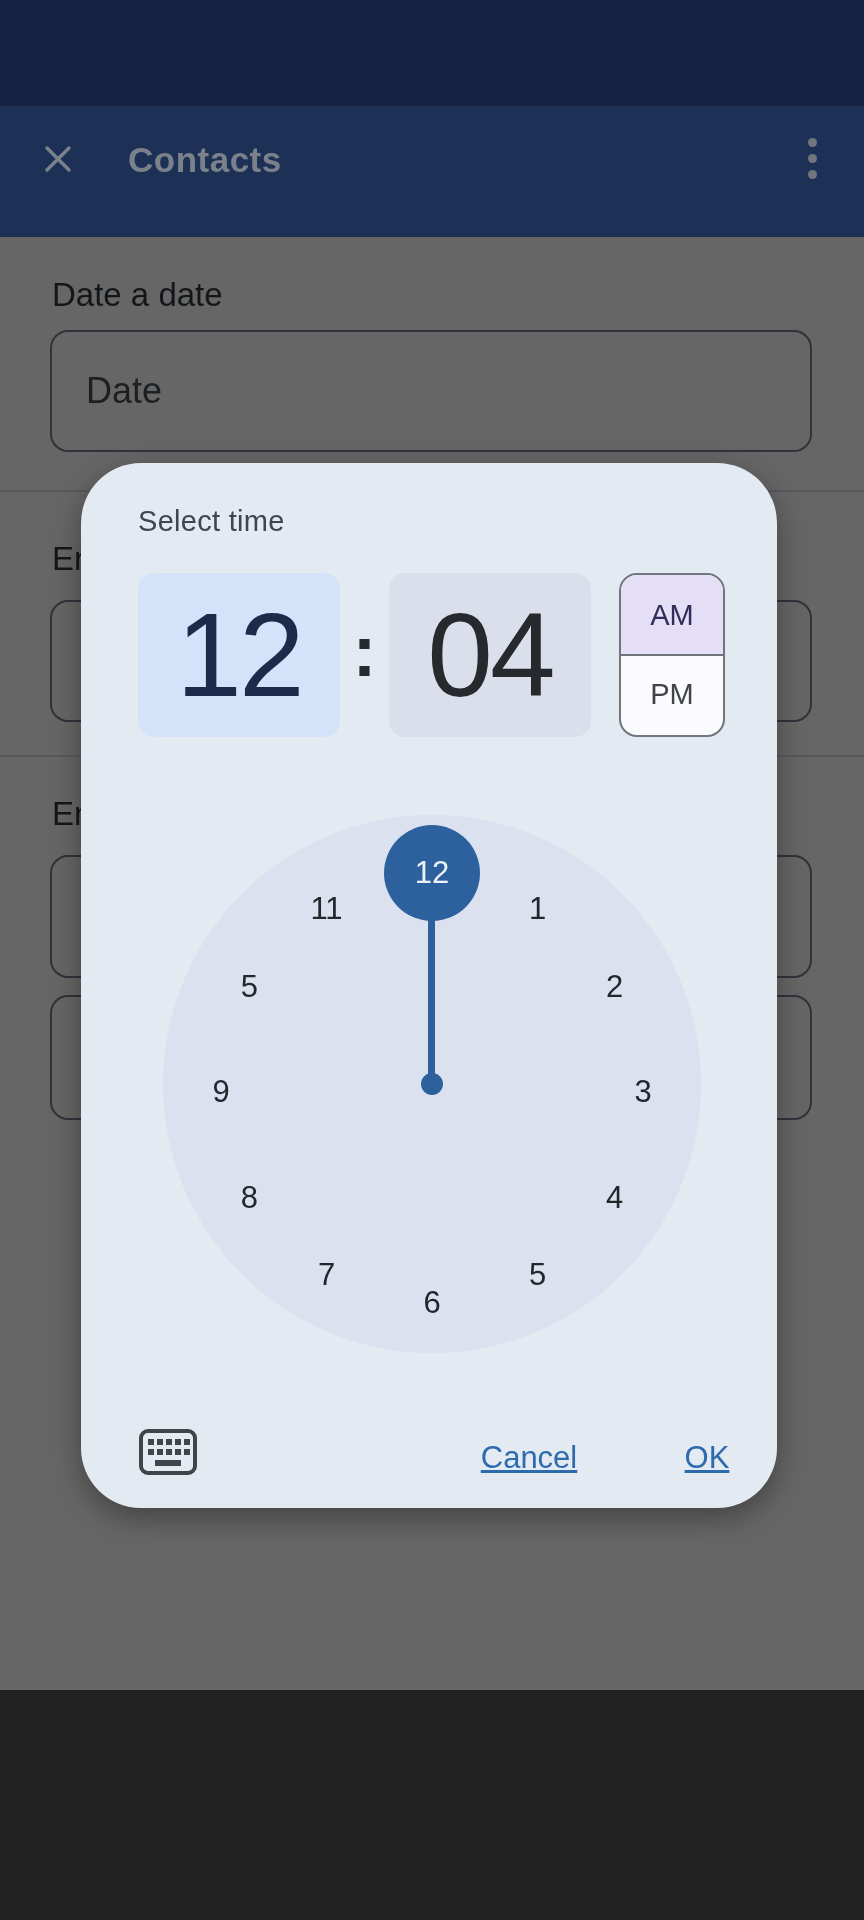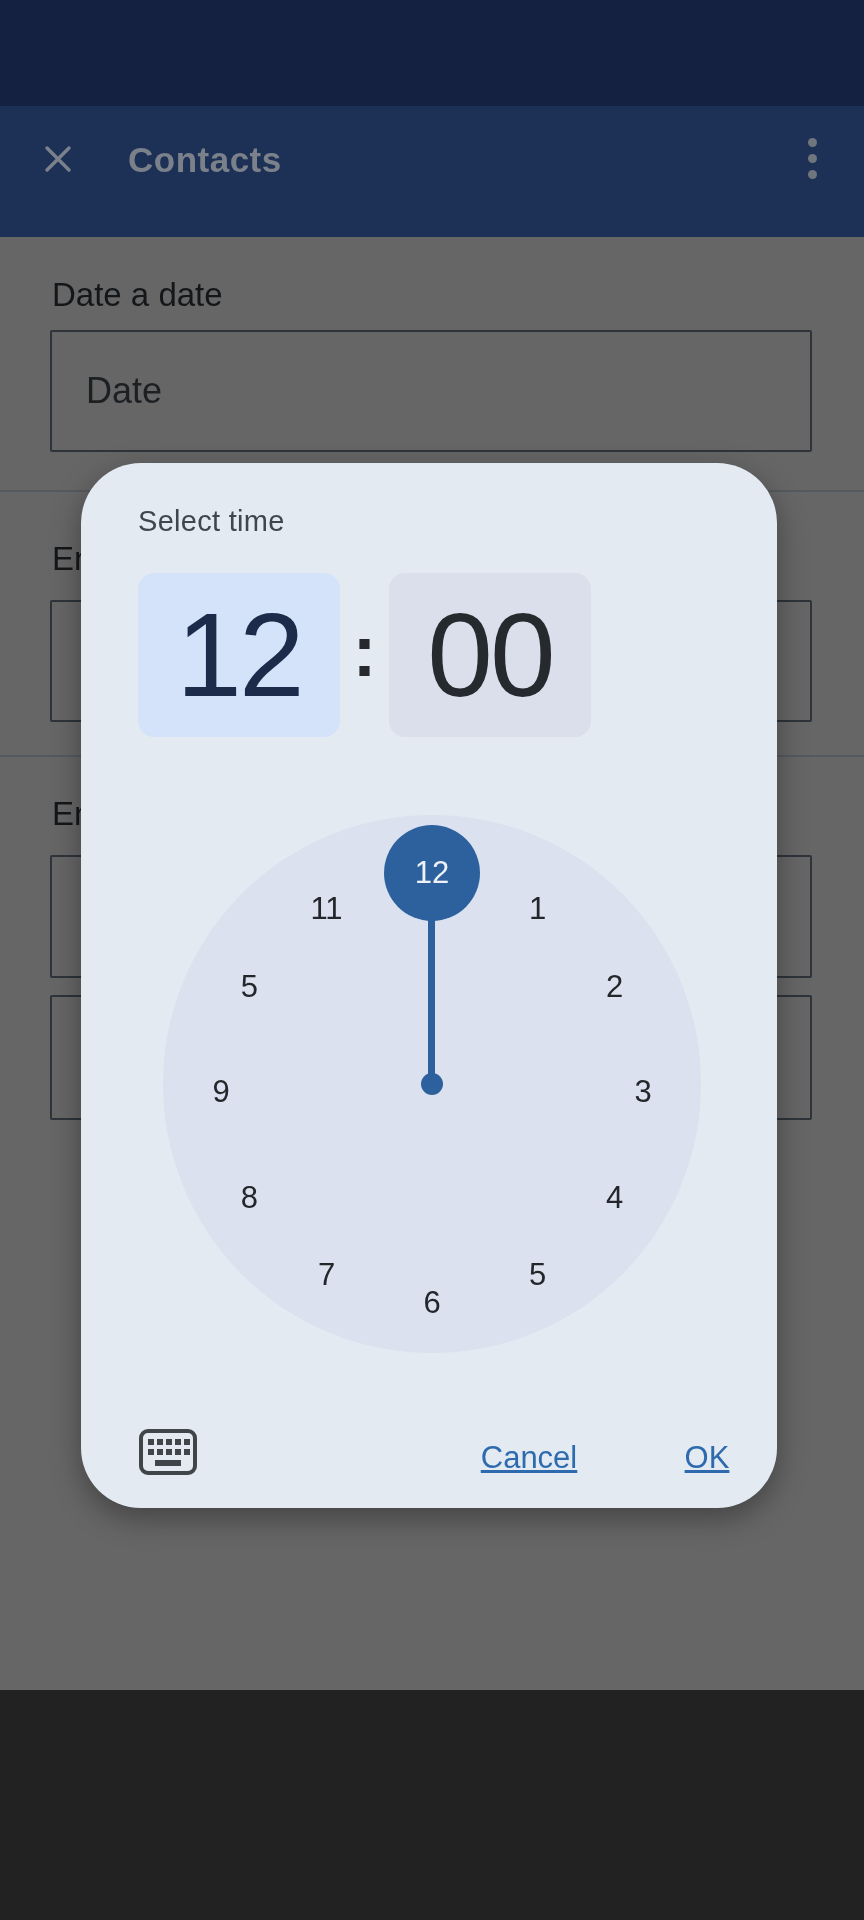--- a/index.html
+++ b/index.html
@@ -10,21 +10,21 @@
   #status-bar{position:absolute;left:0;top:0;width:864px;height:106px;background:#152140;}
   #app-bar{position:absolute;left:0;top:106px;width:864px;height:131px;background:#1d3056;}
   #close-x{position:absolute;left:40px;top:36px;width:36px;height:36px;color:#7b818a;font-size:40px;line-height:36px;text-align:center;}
   #app-title{position:absolute;left:128px;top:34px;font-size:35px;font-weight:600;color:#7b818a;letter-spacing:.5px;}
   #kebab{position:absolute;right:40px;top:30px;width:24px;height:48px;}
   #kebab i{position:absolute;left:8px;width:9px;height:9px;border-radius:50%;background:#70767e;}
   #kebab i:nth-child(1){top:2px}#kebab i:nth-child(2){top:18px}#kebab i:nth-child(3){top:34px}
 
   
   .form-label{position:absolute;left:52px;font-size:33px;color:#14171a;}
-  .form-input{position:absolute;left:50px;width:762px;border:2px solid #2e343a;border-radius:2px;background:transparent;}
+  .form-input{position:absolute;left:50px;width:762px;border:2px solid #2e343a;border-radius:18px;background:transparent;}
   .form-input .ph{position:absolute;left:34px;top:50%;transform:translateY(-50%);font-size:36px;color:#1d2023;}
   .divider{position:absolute;left:0;width:864px;height:2px;background:#545a5e;}
 
   
   #dialog{position:absolute;left:81px;top:463px;width:696px;height:1045px;background:#e3eaf2;border-radius:60px;box-shadow:0 10px 30px rgba(0,0,0,.35);}
   #dialog-title{position:absolute;left:57px;top:42px;font-size:29px;font-weight:500;color:#404650;letter-spacing:.3px;}
   .time-cell{position:absolute;top:110px;width:202px;height:164px;border-radius:16px;text-align:center;line-height:164px;font-size:118px;letter-spacing:-3px;color:#26292e;}
   #hour-cell{left:57px;background:#d4e3f9;color:#1c2b4a;}
   #minute-cell{left:308px;background:#dadfeb;}
   #time-colon{position:absolute;left:259px;top:110px;width:49px;height:164px;line-height:156px;text-align:center;font-size:72px;font-weight:700;color:#26292e;}
@@ -85,22 +85,26 @@
 
   <div class="form-label" style="top:795px;">En</div>
   <div class="form-input" style="top:855px;height:123px;"></div>
   <div class="form-input" style="top:995px;height:125px;"></div>
 
   <div id="dialog">
     <div id="dialog-title">Select time</div>
 
     <div id="hour-cell" class="time-cell">12</div>
     <div id="time-colon">:</div>
-    <div id="minute-cell" class="time-cell">00</div>
+    <div id="minute-cell" class="time-cell">04</div>
 
+    <div id="ampm">
+      <div id="am-seg" class="ampm-seg">AM</div>
+      <div id="pm-seg" class="ampm-seg">PM</div>
+    </div>
 
     <div id="clock-face">
       <div id="clock-hand"></div>
       <div id="clock-center-dot"></div>
       <div id="clock-selection">12</div>
     <span class="clock-num" style="left: 247px; top: 36px;">12</span>
         <span class="clock-num" style="left: 352.5px; top: 64.2686px;">1</span>
         <span class="clock-num" style="left: 429.731px; top: 141.5px;">2</span>
         <span class="clock-num" style="left: 458px; top: 247px;">3</span>
         <span class="clock-num" style="left: 429.731px; top: 352.5px;">4</span>

